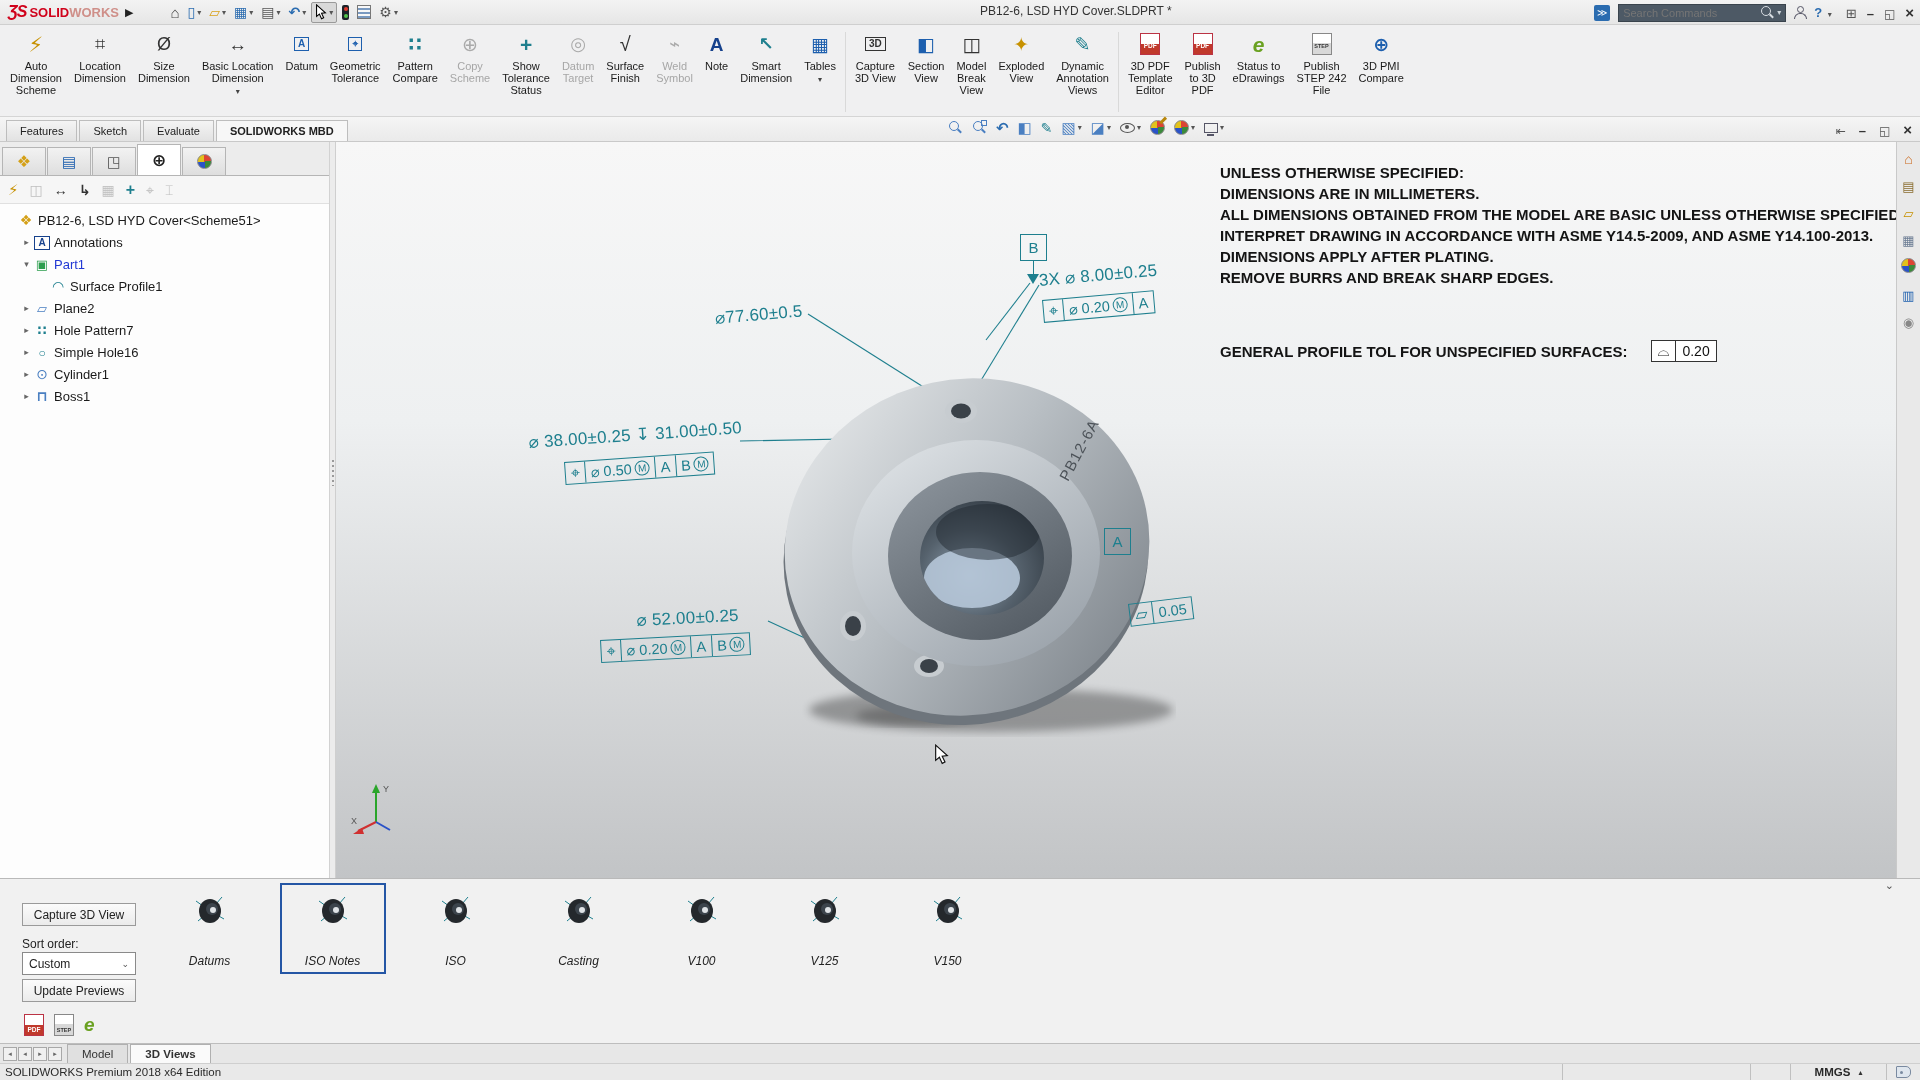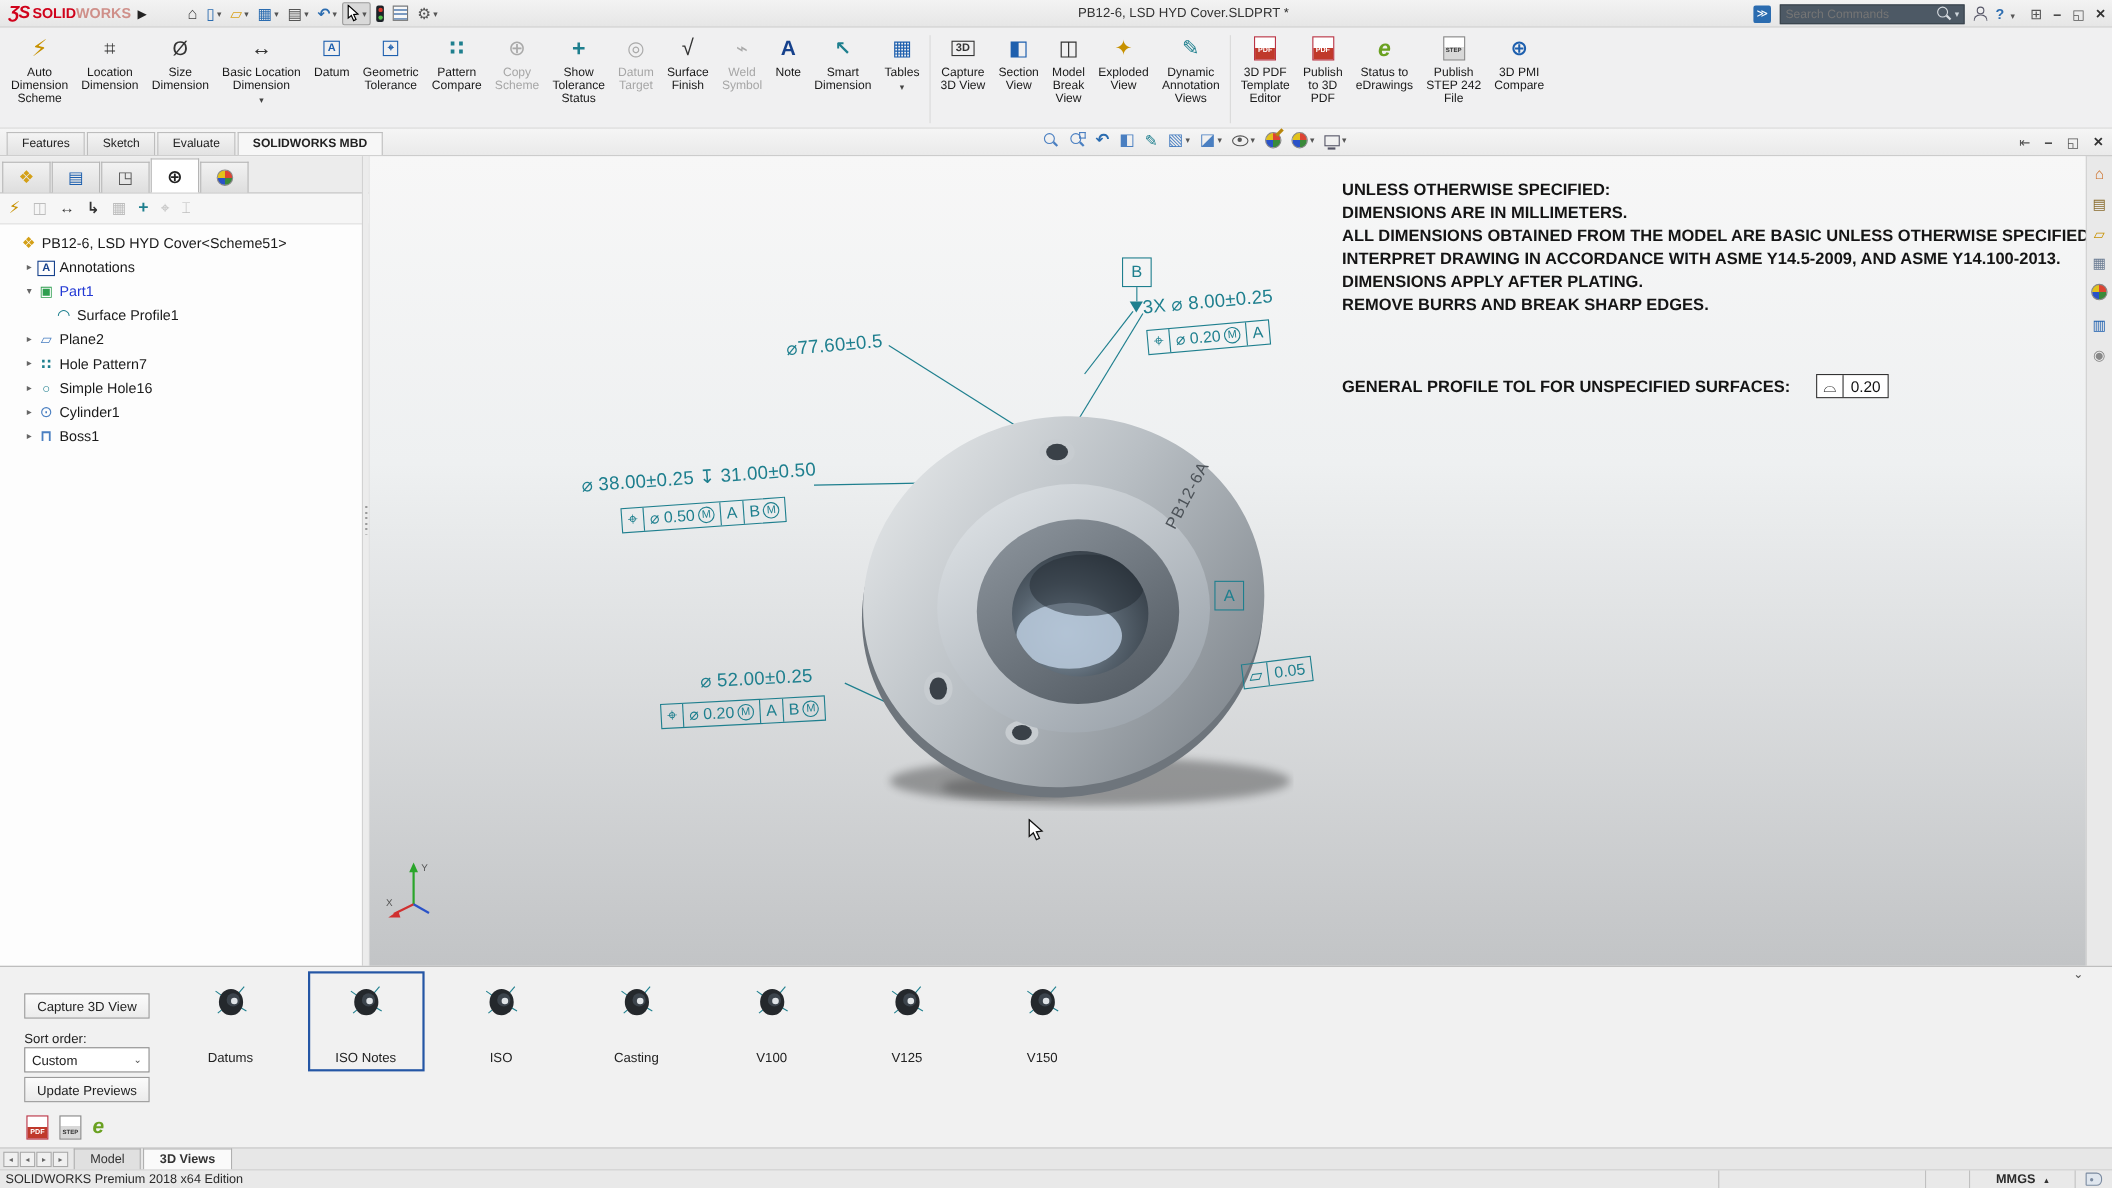--- a/index.html
+++ b/index.html
@@ -142,21 +142,21 @@
   
   .bpanel { height:165px; background:#f1f1f1; border-top:1px solid #b9b9b9; position:relative; }
   .bp-chev { position:absolute; right:26px; top:0px; font-size:11px; color:#555; }
   .btnw { position:absolute; left:22px; width:114px; height:23px; background:linear-gradient(#fbfbfb,#ebebeb);
     border:1px solid #9a9a9a; font-size:12px; color:#222; display:flex; align-items:center; justify-content:center; }
   .sortlabel { position:absolute; left:22px; top:58px; font-size:12px; color:#222; }
   .selectw { position:absolute; left:22px; top:73px; width:114px; height:23px; background:#fff;
     border:1px solid #8a8a8a; font-size:12px; color:#222; display:flex; align-items:center; padding:0 6px; }
   .selectw .sel-chev { margin-left:auto; font-size:9px; color:#555; }
   .pubicons { position:absolute; left:24px; top:135px; display:flex; gap:10px; align-items:center; }
-  .views { position:absolute; left:148px; top:4px; display:flex; }
+  .views { position:absolute; left:148px; top:4px; display:flex;font-style:italic; }
   .vcell { width:123px; display:flex; justify-content:center; }
   .vcell-inner { width:106px; padding:5px 0 4px 0; display:flex; flex-direction:column; align-items:center;
     border:2px solid transparent; }
   .vcell-inner.selected { border-color:var(--blue); }
   .vthumb { height:42px; display:flex; align-items:center; }
   .vlabel { margin-top:22px; font-size:12px; color:#222; }
 
   
   .doctabs { height:20px; background:#e7e7e7; border-top:1px solid #bdbdbd; display:flex; align-items:stretch; }
   .navgrp { display:flex; align-items:center; gap:1px; padding:0 3px; }

